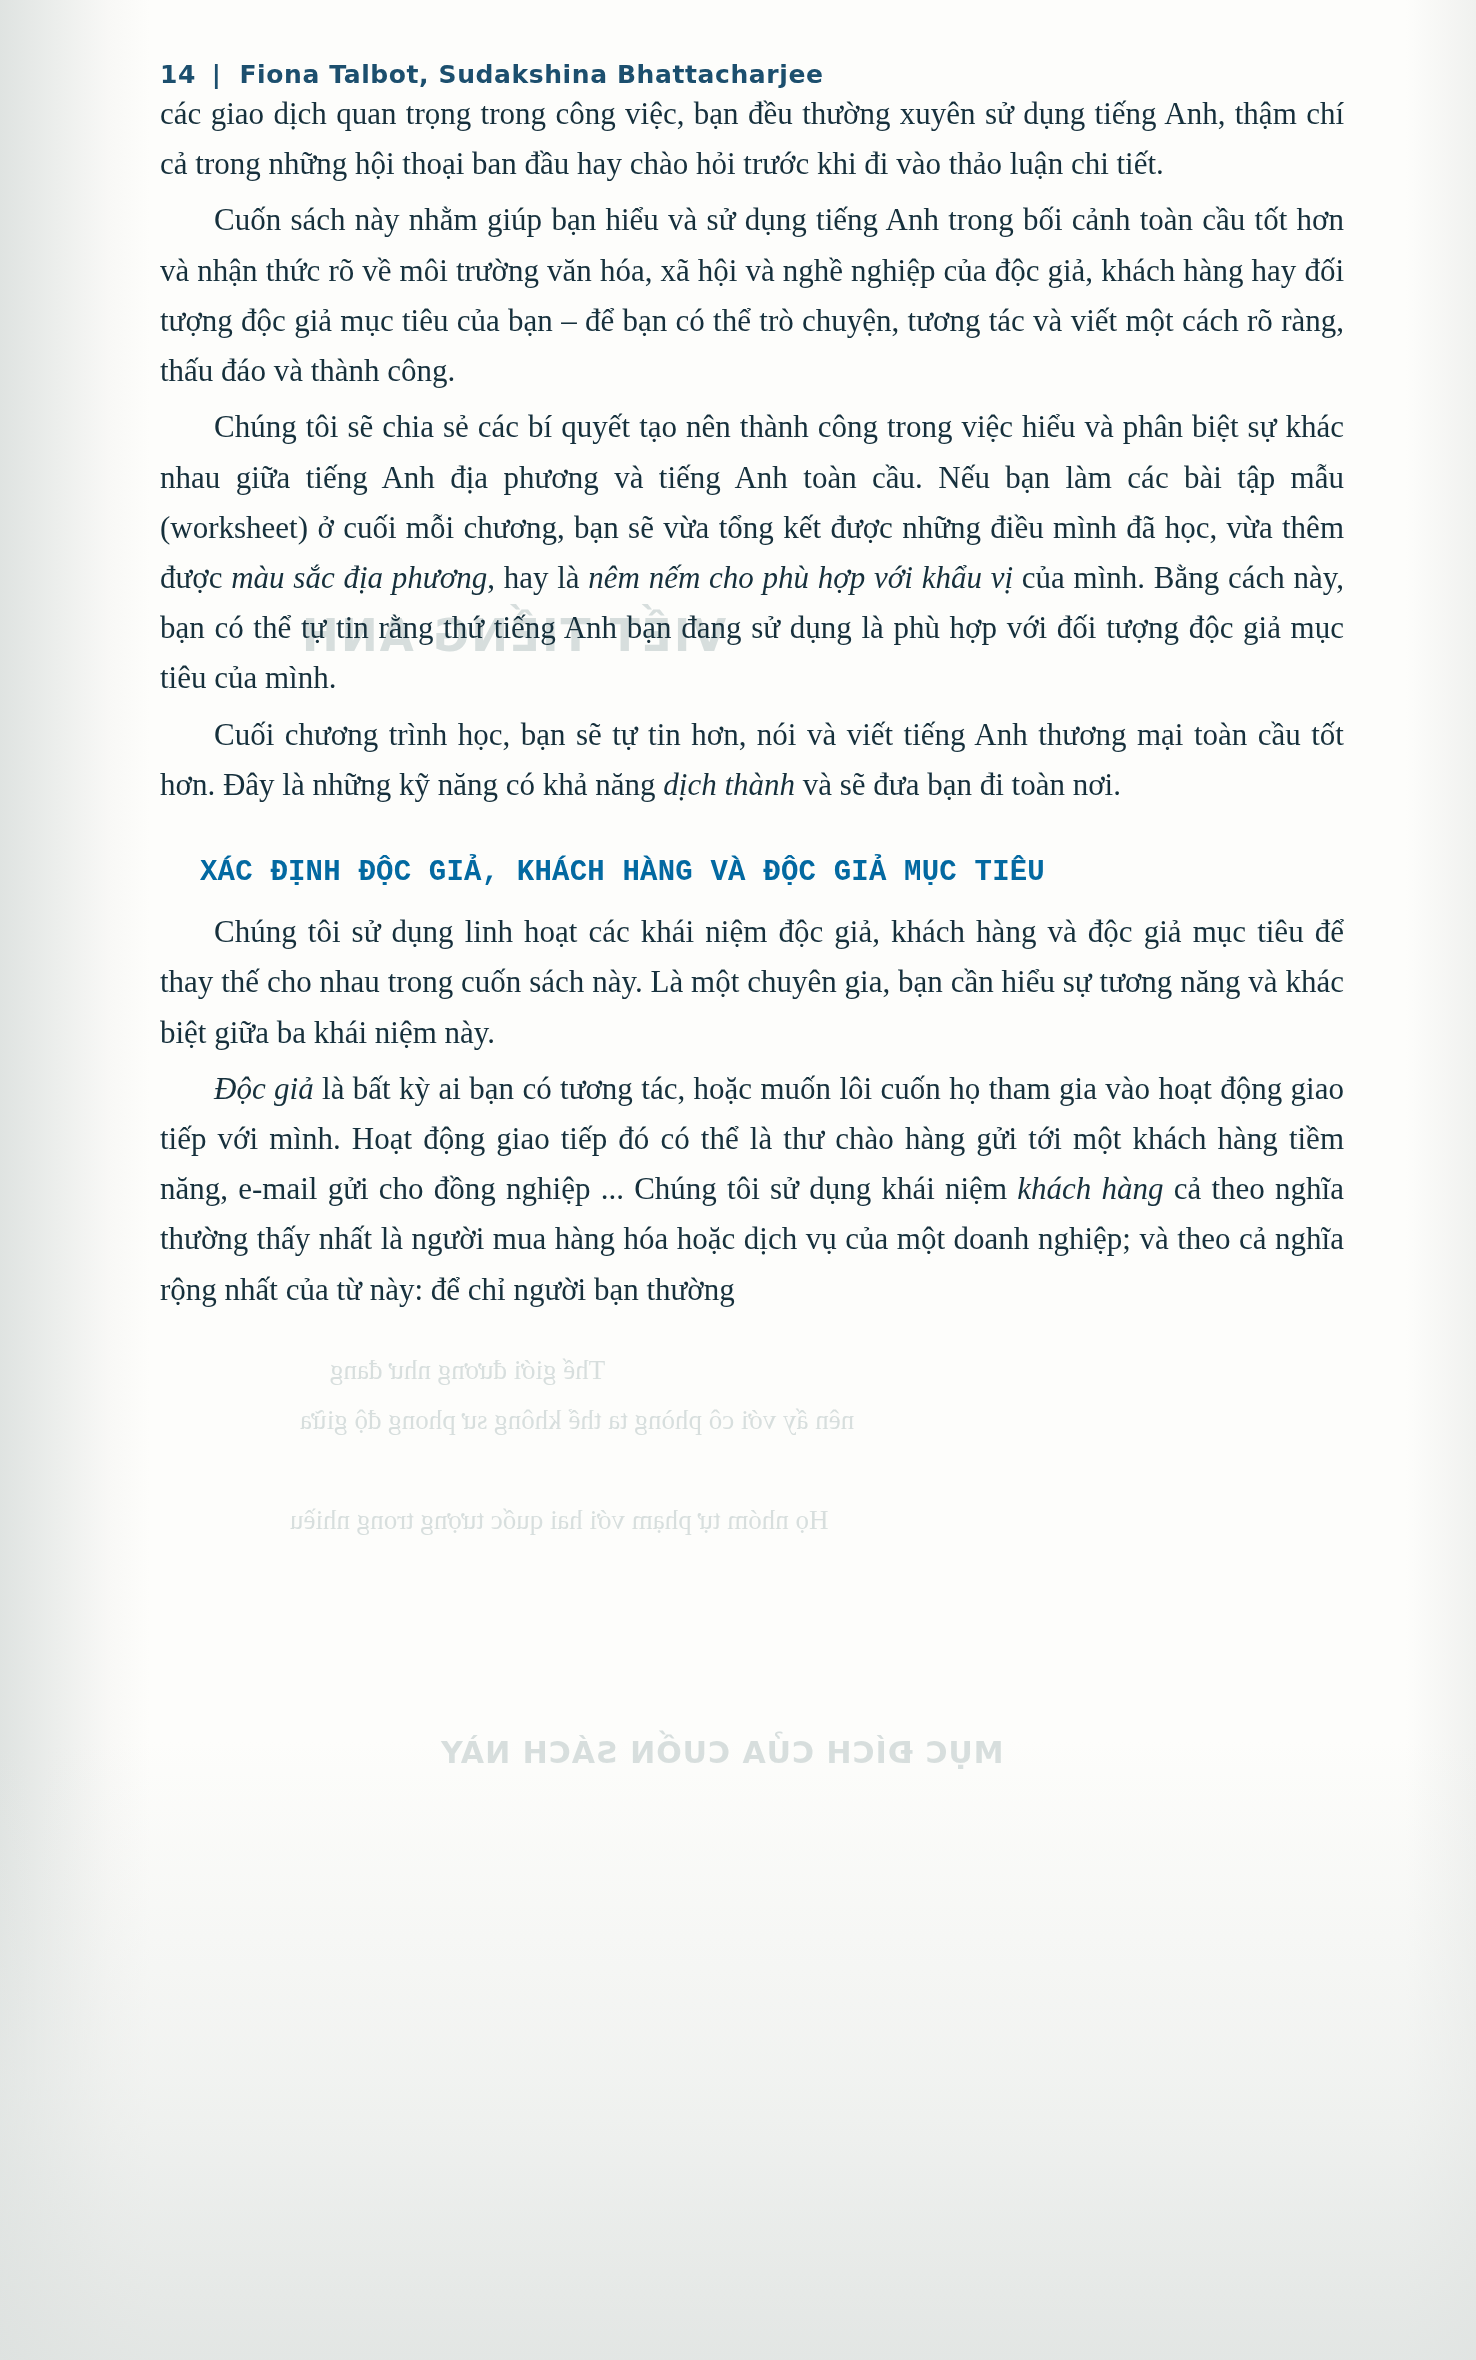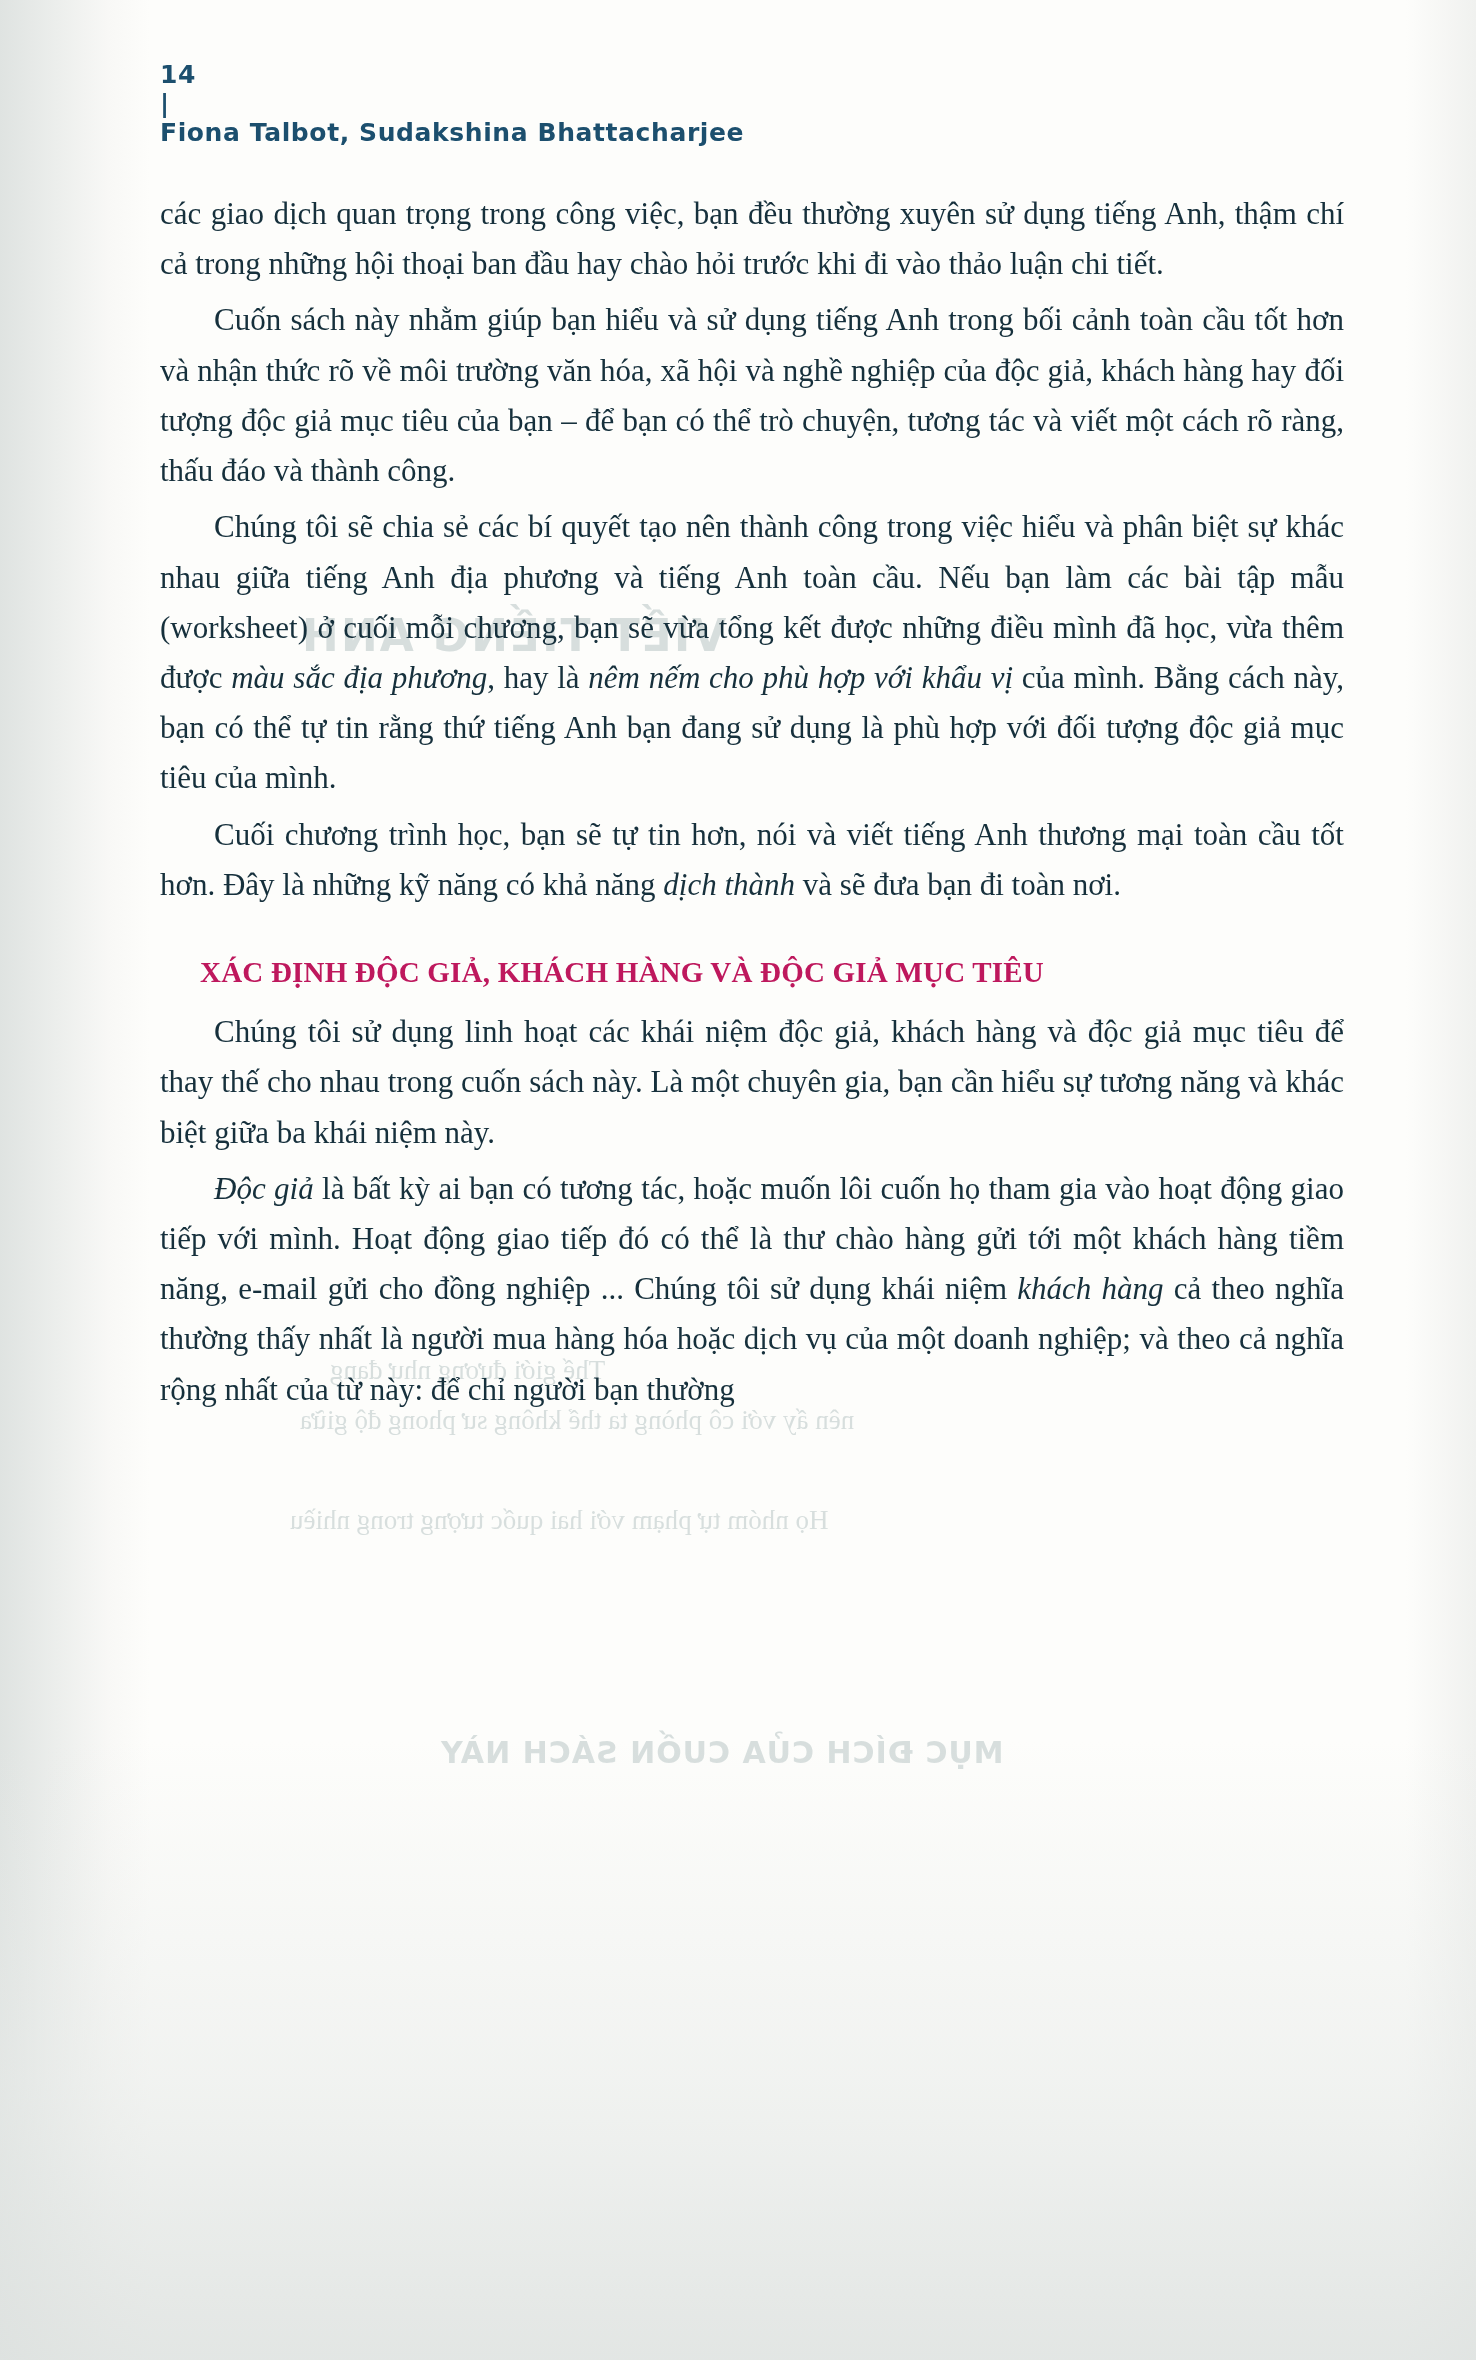--- a/index.html
+++ b/index.html
@@ -47,43 +47,41 @@
 
   
   .running-head {
     display: flex;
     align-items: baseline;
     font-family: "DejaVu Sans", sans-serif;
     font-weight: bold;
     color: #1c4f6e;
     font-size: 25px;
     letter-spacing: 0.5px;
-    margin-bottom: 42px;
-    flex-direction: column;
   }
   .running-head .pagenum { margin-right: 16px; }
   .running-head .sep { margin-right: 18px; color: #1c4f6e; }
   .running-head .authors { letter-spacing: 0.6px; }
 
   p.body {
     margin: 0 16px 6px 0;
     font-size: 31px;
     line-height: 1.62;
     color: #16303c;
     text-align: justify;
     text-indent: 54px;
     font-family: "Liberation Serif", serif;
   }
   p.body.noindent { text-indent: 0; }
   p.body em { font-style: italic; }
 
   h2.section-heading {
-    font-family: Liberation Serif, serif;
+    font-family: Liberation Mono, monospace;
     font-weight: bold;
-    color: #be185d;
+    color: #0369a1;
     font-size: 29px;
     letter-spacing: 0.2px;
     margin: 46px 0 18px 40px;
     text-transform: uppercase;
   }
 
   
   .ghost {
     position: absolute;
     color: #b9c6c6;

